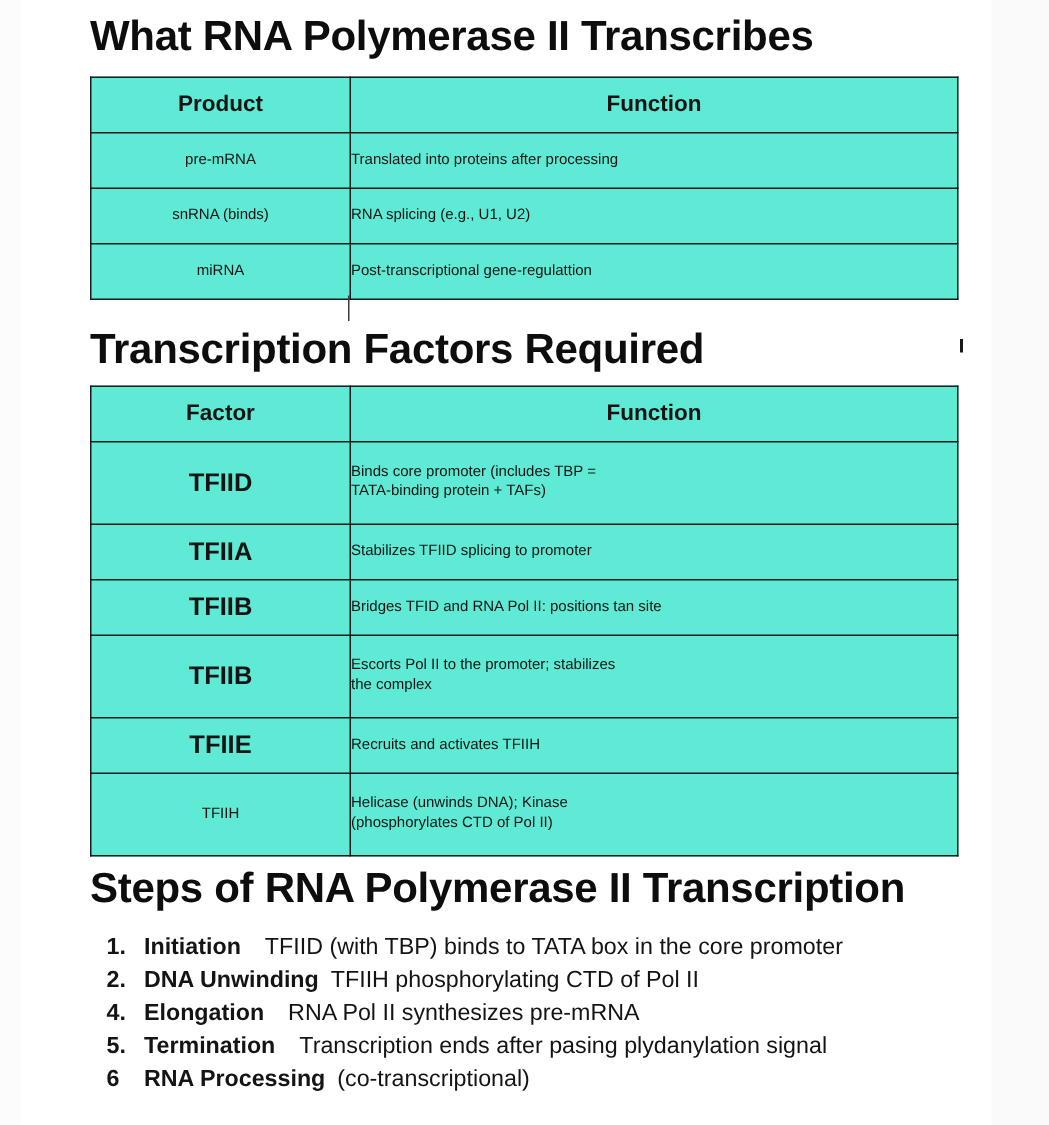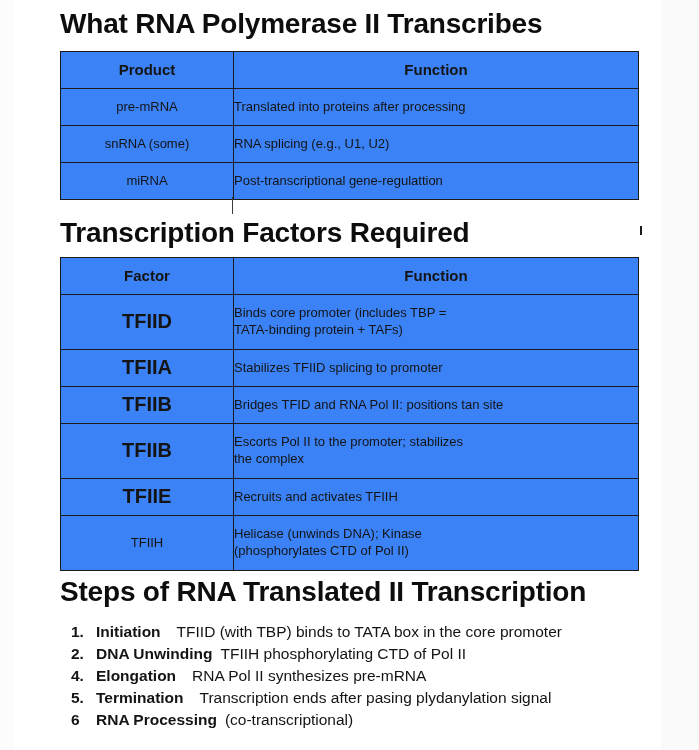--- a/index.html
+++ b/index.html
@@ -73,48 +73,48 @@
     background: #3b3b3b;
     z-index: 2;
   }
 
   table.doc-table {
     position: absolute;
     left: 60px;
     width: 578px;
     border-collapse: collapse;
     table-layout: fixed;
-    background: #3b82f6;
+    background: #5eead4;
   }
   #table-products { top: 51px; }
   #table-factors  { top: 257px; }
 
   table.doc-table col.col-key  { width: 173px; }
   table.doc-table col.col-desc { width: 405px; }
 
   table.doc-table th,
   table.doc-table td {
     border: 1px solid #1b1b1b;
     padding: 0;
     vertical-align: middle;
-    font-size: 13px;
+    font-size: 10px;
     line-height: 1.28;
     color: #141414;
   }
   table.doc-table th {
     font-weight: bold;
     text-align: center;
     font-size: 15px;
     height: 36px;
   }
   td.cell-key {
     text-align: center;
     font-size: 15.5px;
   }
-  td.cell-key.bold { font-weight: bold; font-size: 20px; }
+  td.cell-key.bold { font-weight: bold; font-size: 17px; }
   td.cell-desc {
     text-align: left;
     padding: 4px 0 4px 14px;
     margin-top: 32px;
   }
   tr.h-1 td { height: 36px; }
   tr.h-2 td { height: 54px; }
 
   
   tr.rule-light > td { border-top-color: #b9b9b9; }
@@ -169,21 +169,21 @@
         <th>Product</th>
         <th>Function</th>
       </tr>
     </thead>
     <tbody>
       <tr class="h-1">
         <td class="cell-key">pre-mRNA</td>
         <td class="cell-desc">Translated into proteins after processing</td>
       </tr>
       <tr class="h-1">
-        <td class="cell-key">snRNA (some)</td>
+        <td class="cell-key">snRNA (binds)</td>
         <td class="cell-desc">RNA splicing (e.g., U1, U2)</td>
       </tr>
       <tr class="h-1">
         <td class="cell-key">miRNA</td>
         <td class="cell-desc">Post-transcriptional gene-regulattion</td>
       </tr>
     </tbody>
   </table>
 
   <div class="stub-rule"></div>
@@ -233,21 +233,21 @@
       <tr class="h-2 rule-light">
         <td class="cell-key">TFIIH</td>
         <td class="cell-desc">
           <span>Helicase (unwinds DNA); Kinase</span><br>
           <span>(phosphorylates CTD of Pol II)</span>
         </td>
       </tr>
     </tbody>
   </table>
 
-  <h2 id="title-3" class="section-title">Steps of RNA Translated II Transcription</h2>
+  <h2 id="title-3" class="section-title">Steps of RNA Polymerase II Transcription</h2>
 
   <ol class="steps">
     <li>
       <span class="num">1.</span><span class="gap-sm"></span><span class="term">Initiation</span><span class="gap-md"></span><span class="detail">TFIID (with TBP) binds to TATA box in the core promoter</span>
     </li>
     <li>
       <span class="num">2.</span><span class="gap-sm"></span><span class="term">DNA Unwinding</span><span class="gap-sm"></span><span class="detail">TFIIH phosphorylating CTD of Pol II</span>
     </li>
     <li>
       <span class="num">4.</span><span class="gap-sm"></span><span class="term">Elongation</span><span class="gap-md"></span><span class="detail">RNA Pol II synthesizes pre-mRNA</span>

